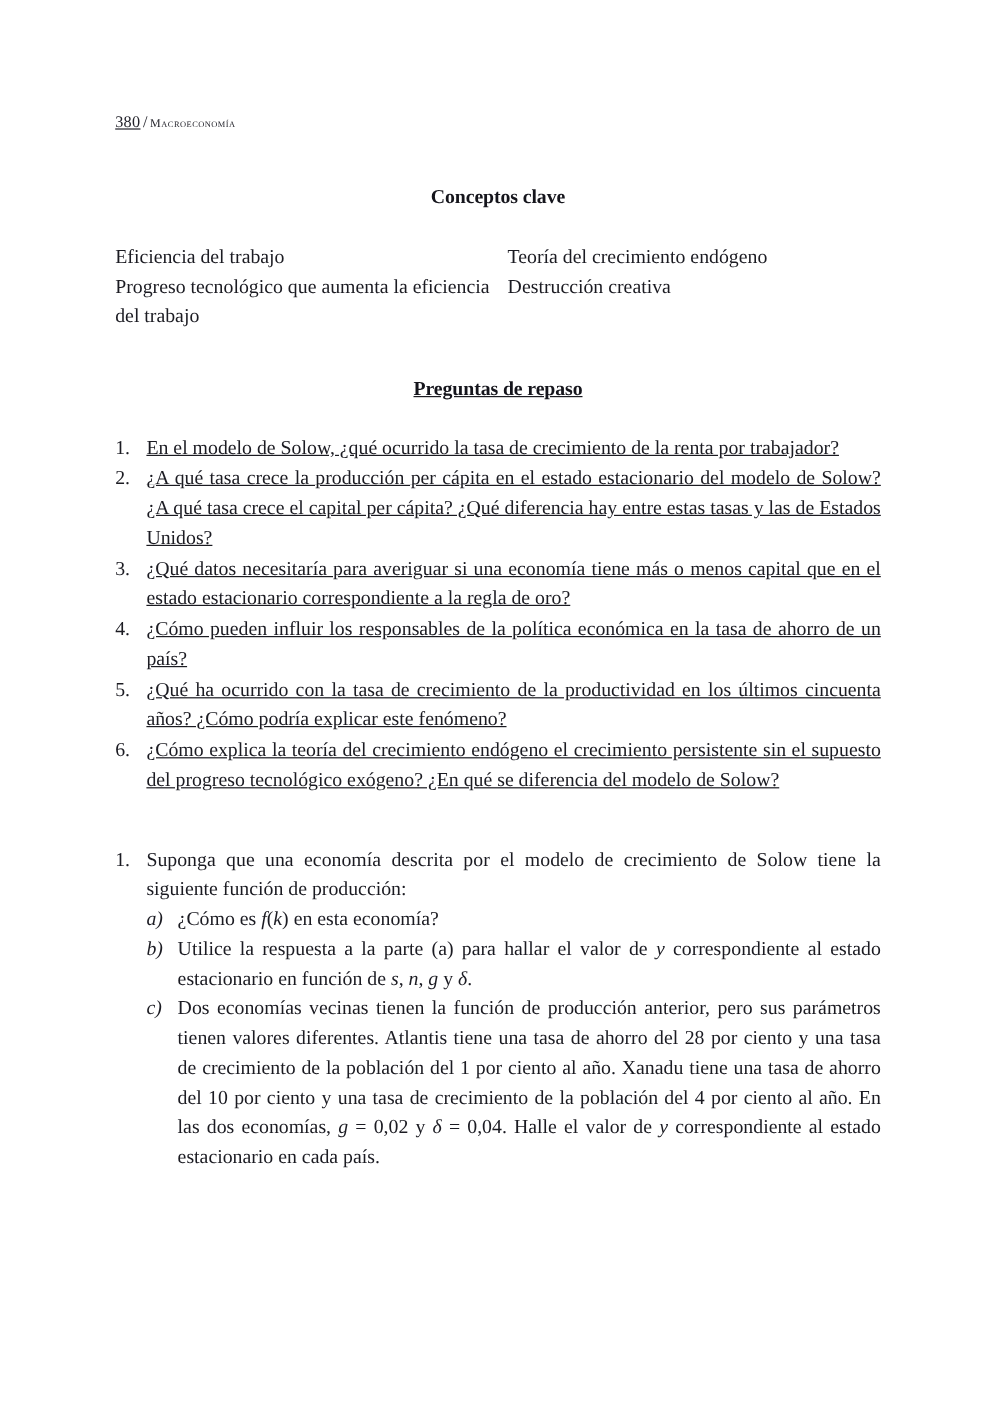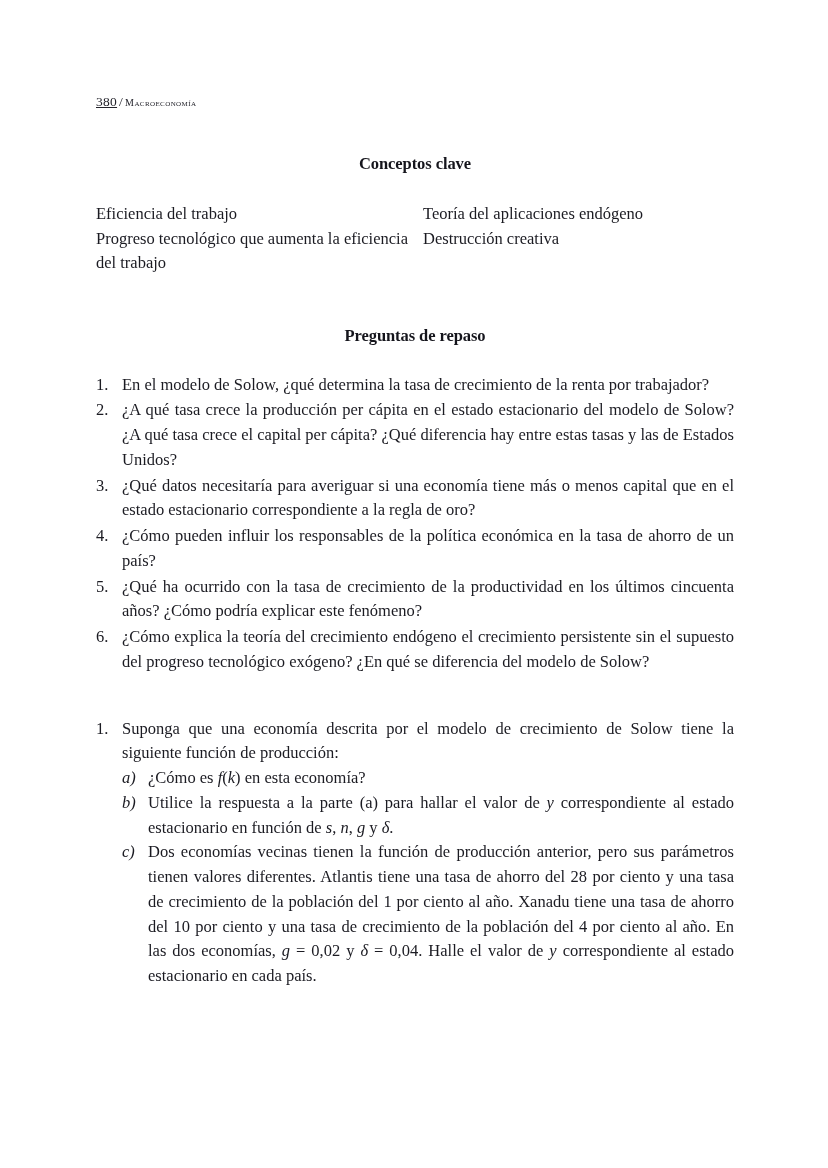--- a/index.html
+++ b/index.html
@@ -178,32 +178,32 @@
     </div>
 
     <h2 class="section-heading">Conceptos clave</h2>
 
     <div class="keyconcepts">
       <div class="kc-col kc-col-left">
         <span class="kc-item">Eficiencia del trabajo</span>
         <span class="kc-item">Progreso tecnológico que aumenta la eficiencia del trabajo</span>
       </div>
       <div class="kc-col kc-col-right">
-        <span class="kc-item">Teoría del aplicaciones endógeno</span>
+        <span class="kc-item">Teoría del crecimiento endógeno</span>
         <span class="kc-item">Destrucción creativa</span>
       </div>
     </div>
 
-    <div style="margin-top:50px;">
+    <div style="margin-top:38px;text-decoration:underline;">
       <h2 class="section-heading">Preguntas de repaso</h2>
 
       <ol class="qlist">
         <li>
           <span class="marker">1.</span>
-          <span class="body">En el modelo de Solow, ¿qué determina la tasa de crecimiento de la renta por trabajador?</span>
+          <span class="body">En el modelo de Solow, ¿qué ocurrido la tasa de crecimiento de la renta por trabajador?</span>
         </li>
         <li>
           <span class="marker">2.</span>
           <span class="body">¿A qué tasa crece la producción per cápita en el estado estacionario del modelo de Solow? ¿A qué tasa crece el capital per cápita? ¿Qué diferencia hay entre estas tasas y las de Estados Unidos?</span>
         </li>
         <li>
           <span class="marker">3.</span>
           <span class="body">¿Qué datos necesitaría para averiguar si una economía tiene más o menos capital que en el estado estacionario correspondiente a la regla de oro?</span>
         </li>
         <li>

